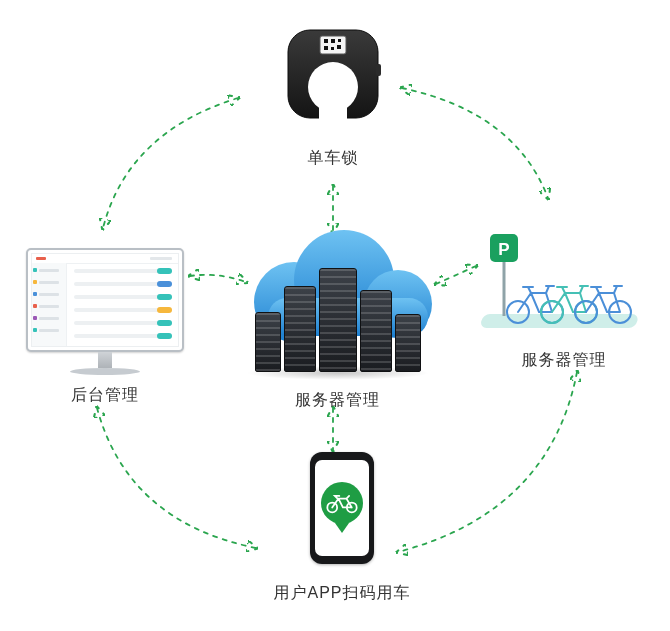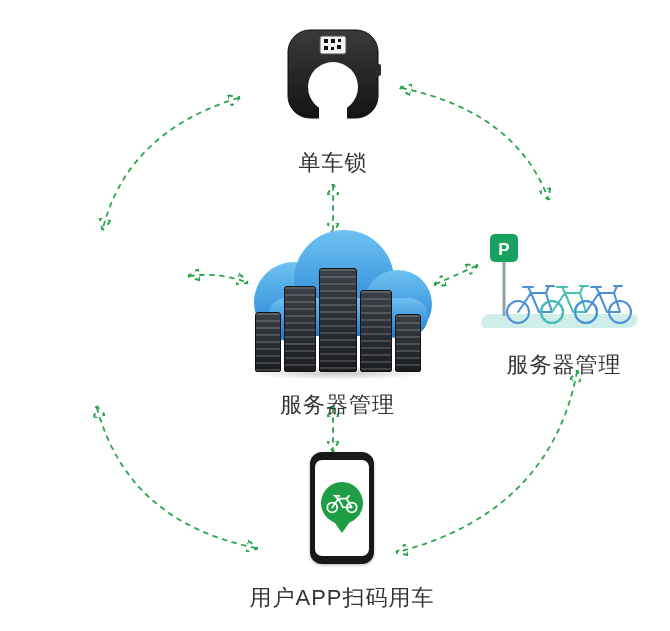--- a/index.html
+++ b/index.html
@@ -4,21 +4,21 @@
 <style>
   html,body{margin:0;padding:0;background:#fff;font-family:"Liberation Sans","DejaVu Sans",sans-serif;}
   .canvas{position:relative;width:670px;height:631px;background:#fff;overflow:hidden;}
 
   
   .arrows{position:absolute;inset:0;z-index:1;}
   .arrows path{fill:none;stroke:#2aa54e;stroke-width:1.8;stroke-dasharray:4 6;stroke-linecap:round;}
 
   
   .node{position:absolute;display:flex;flex-direction:column;align-items:center;z-index:2;}
-  .nlabel{text-align:center;font-size:22px;color:#333;letter-spacing:1px;margin-top:10px;white-space:nowrap;}
+  .nlabel{text-align:center;font-size:16px;color:#333;letter-spacing:1px;margin-top:10px;white-space:nowrap;}
 
   
   .monitor{width:158px;height:104px;background:#fff;border:2px solid #b9bfc5;border-radius:5px;padding:3px;box-sizing:border-box;box-shadow:0 1px 2px rgba(0,0,0,.18);}
   .mscreen{width:100%;height:100%;position:relative;background:#fff;border:1px solid #eceff1;box-sizing:border-box;overflow:hidden;}
   .mtop{height:9px;border-bottom:1px solid #eef1f3;position:relative;}
   .mtop::before{content:"";position:absolute;left:4px;top:3px;width:10px;height:3px;background:#e8604c;border-radius:1px;}
   .mtop::after{content:"";position:absolute;right:6px;top:3px;width:22px;height:3px;background:#e3e7ea;border-radius:1px;}
   .mside{position:absolute;left:0;top:9px;bottom:0;width:34px;background:#f7f9fa;border-right:1px solid #eef1f3;padding-top:6px;}
   .mside i{display:block;width:20px;height:3px;margin:0 auto 9px;background:#dde2e6;border-radius:1px;position:relative;}
   .mside i::before{content:"";position:absolute;left:-6px;top:-1px;width:4px;height:4px;border-radius:1px;background:#35c2b9;}
@@ -89,20 +89,46 @@
         <rect x="63" y="13" width="4" height="4" fill="#111"></rect>
         <rect x="70" y="13" width="3" height="3" fill="#111"></rect>
         <rect x="56" y="20" width="4" height="4" fill="#111"></rect>
         <rect x="63" y="21" width="3" height="3" fill="#111"></rect>
         <rect x="69" y="19" width="4" height="4" fill="#111"></rect>
       </g>
     </svg>
     <div class="nlabel">单车锁</div>
   </div>
 
+  <div class="node" style="left:20px;top:248px;width:170px;">
+    <div class="monitor">
+      <div class="mscreen">
+        <div class="mtop"></div>
+        <div class="mside">
+          <i></i>
+            <i></i>
+            <i></i>
+            <i></i>
+            <i></i>
+            <i></i>
+        </div>
+        <div class="mmain">
+          <div class="mrow"></div>
+          <div class="mrow"></div>
+          <div class="mrow"></div>
+          <div class="mrow"></div>
+          <div class="mrow"></div>
+          <div class="mrow"></div>
+        </div>
+      </div>
+    </div>
+    <div class="mneck"></div>
+    <div class="mbase"></div>
+    <div class="nlabel">后台管理</div>
+  </div>
 
   <div class="node" style="left:230px;top:228px;width:215px;">
     <div class="cloudwrap">
       <svg class="cloudsvg" width="212" height="120" viewBox="0 0 212 120">
         <defs>
           <linearGradient id="cg" x1="0" y1="0" x2="0" y2="1">
             <stop offset="0" stop-color="#6ec2f2"></stop>
             <stop offset="1" stop-color="#1d7fd0"></stop>
           </linearGradient>
         </defs>

